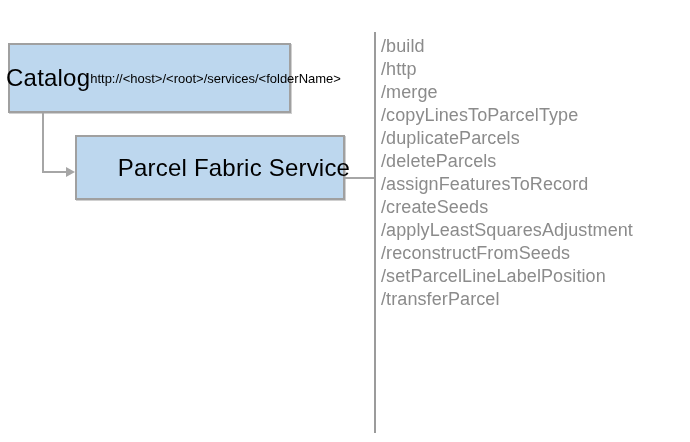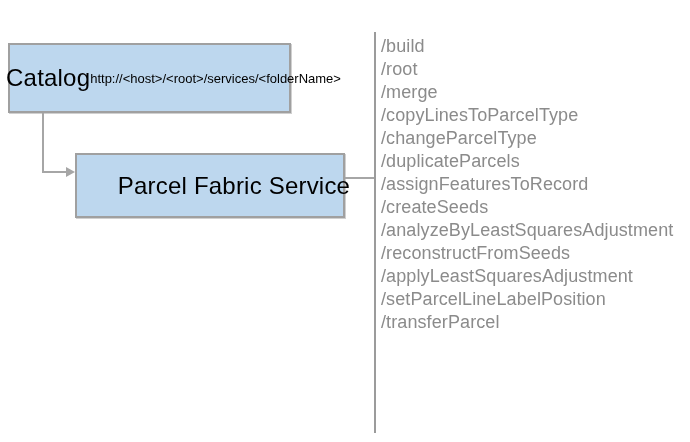--- a/index.html
+++ b/index.html
@@ -44,21 +44,21 @@
     white-space: nowrap;
   }
   .node-box .box-subtitle {
     font-size: 13px;
     line-height: 1.25;
     margin-top: 2px;
     color: var(--title-text);
     white-space: nowrap;
   }
   .catalog-box  { left: 8px;  top: 43px;  width: 283px; height: 70px; }
-  .service-box  { left: 75px; top: 153px; width: 270px; height: 65px; }
+  .service-box  { left: 75px; top: 135px; width: 270px; height: 65px; }
 
   .conn { position: absolute; background: var(--connector); }
   .conn-cat-v { left: 42px;  top: 113px; width: 2px;  height: 60px; }
   .conn-cat-h { left: 42px;  top: 171px; width: 25px; height: 2px;  }
   .arrowhead {
     position: absolute;
     left: 66px; top: 167px;
     width: 0; height: 0;
     border-top: 5px solid transparent;
     border-bottom: 5px solid transparent;
@@ -103,27 +103,26 @@
   <div class="node-box service-box">
     <div class="box-title">Parcel Fabric Service</div>
   </div>
 
   <div class="conn conn-svc-h"></div>
 
   <div class="divider-line"></div>
 
   <ul class="ops-list">
       <li>/build</li>
-      <li>/root</li>
+      <li>/http</li>
       <li>/merge</li>
       <li>/copyLinesToParcelType</li>
-      <li>/changeParcelType</li>
       <li>/duplicateParcels</li>
+      <li>/deleteParcels</li>
       <li>/assignFeaturesToRecord</li>
       <li>/createSeeds</li>
-      <li>/analyzeByLeastSquaresAdjustment</li>
+      <li>/applyLeastSquaresAdjustment</li>
       <li>/reconstructFromSeeds</li>
-      <li>/applyLeastSquaresAdjustment</li>
       <li>/setParcelLineLabelPosition</li>
       <li>/transferParcel</li>
     </ul>
 
 </div>
 
 </body></html>

